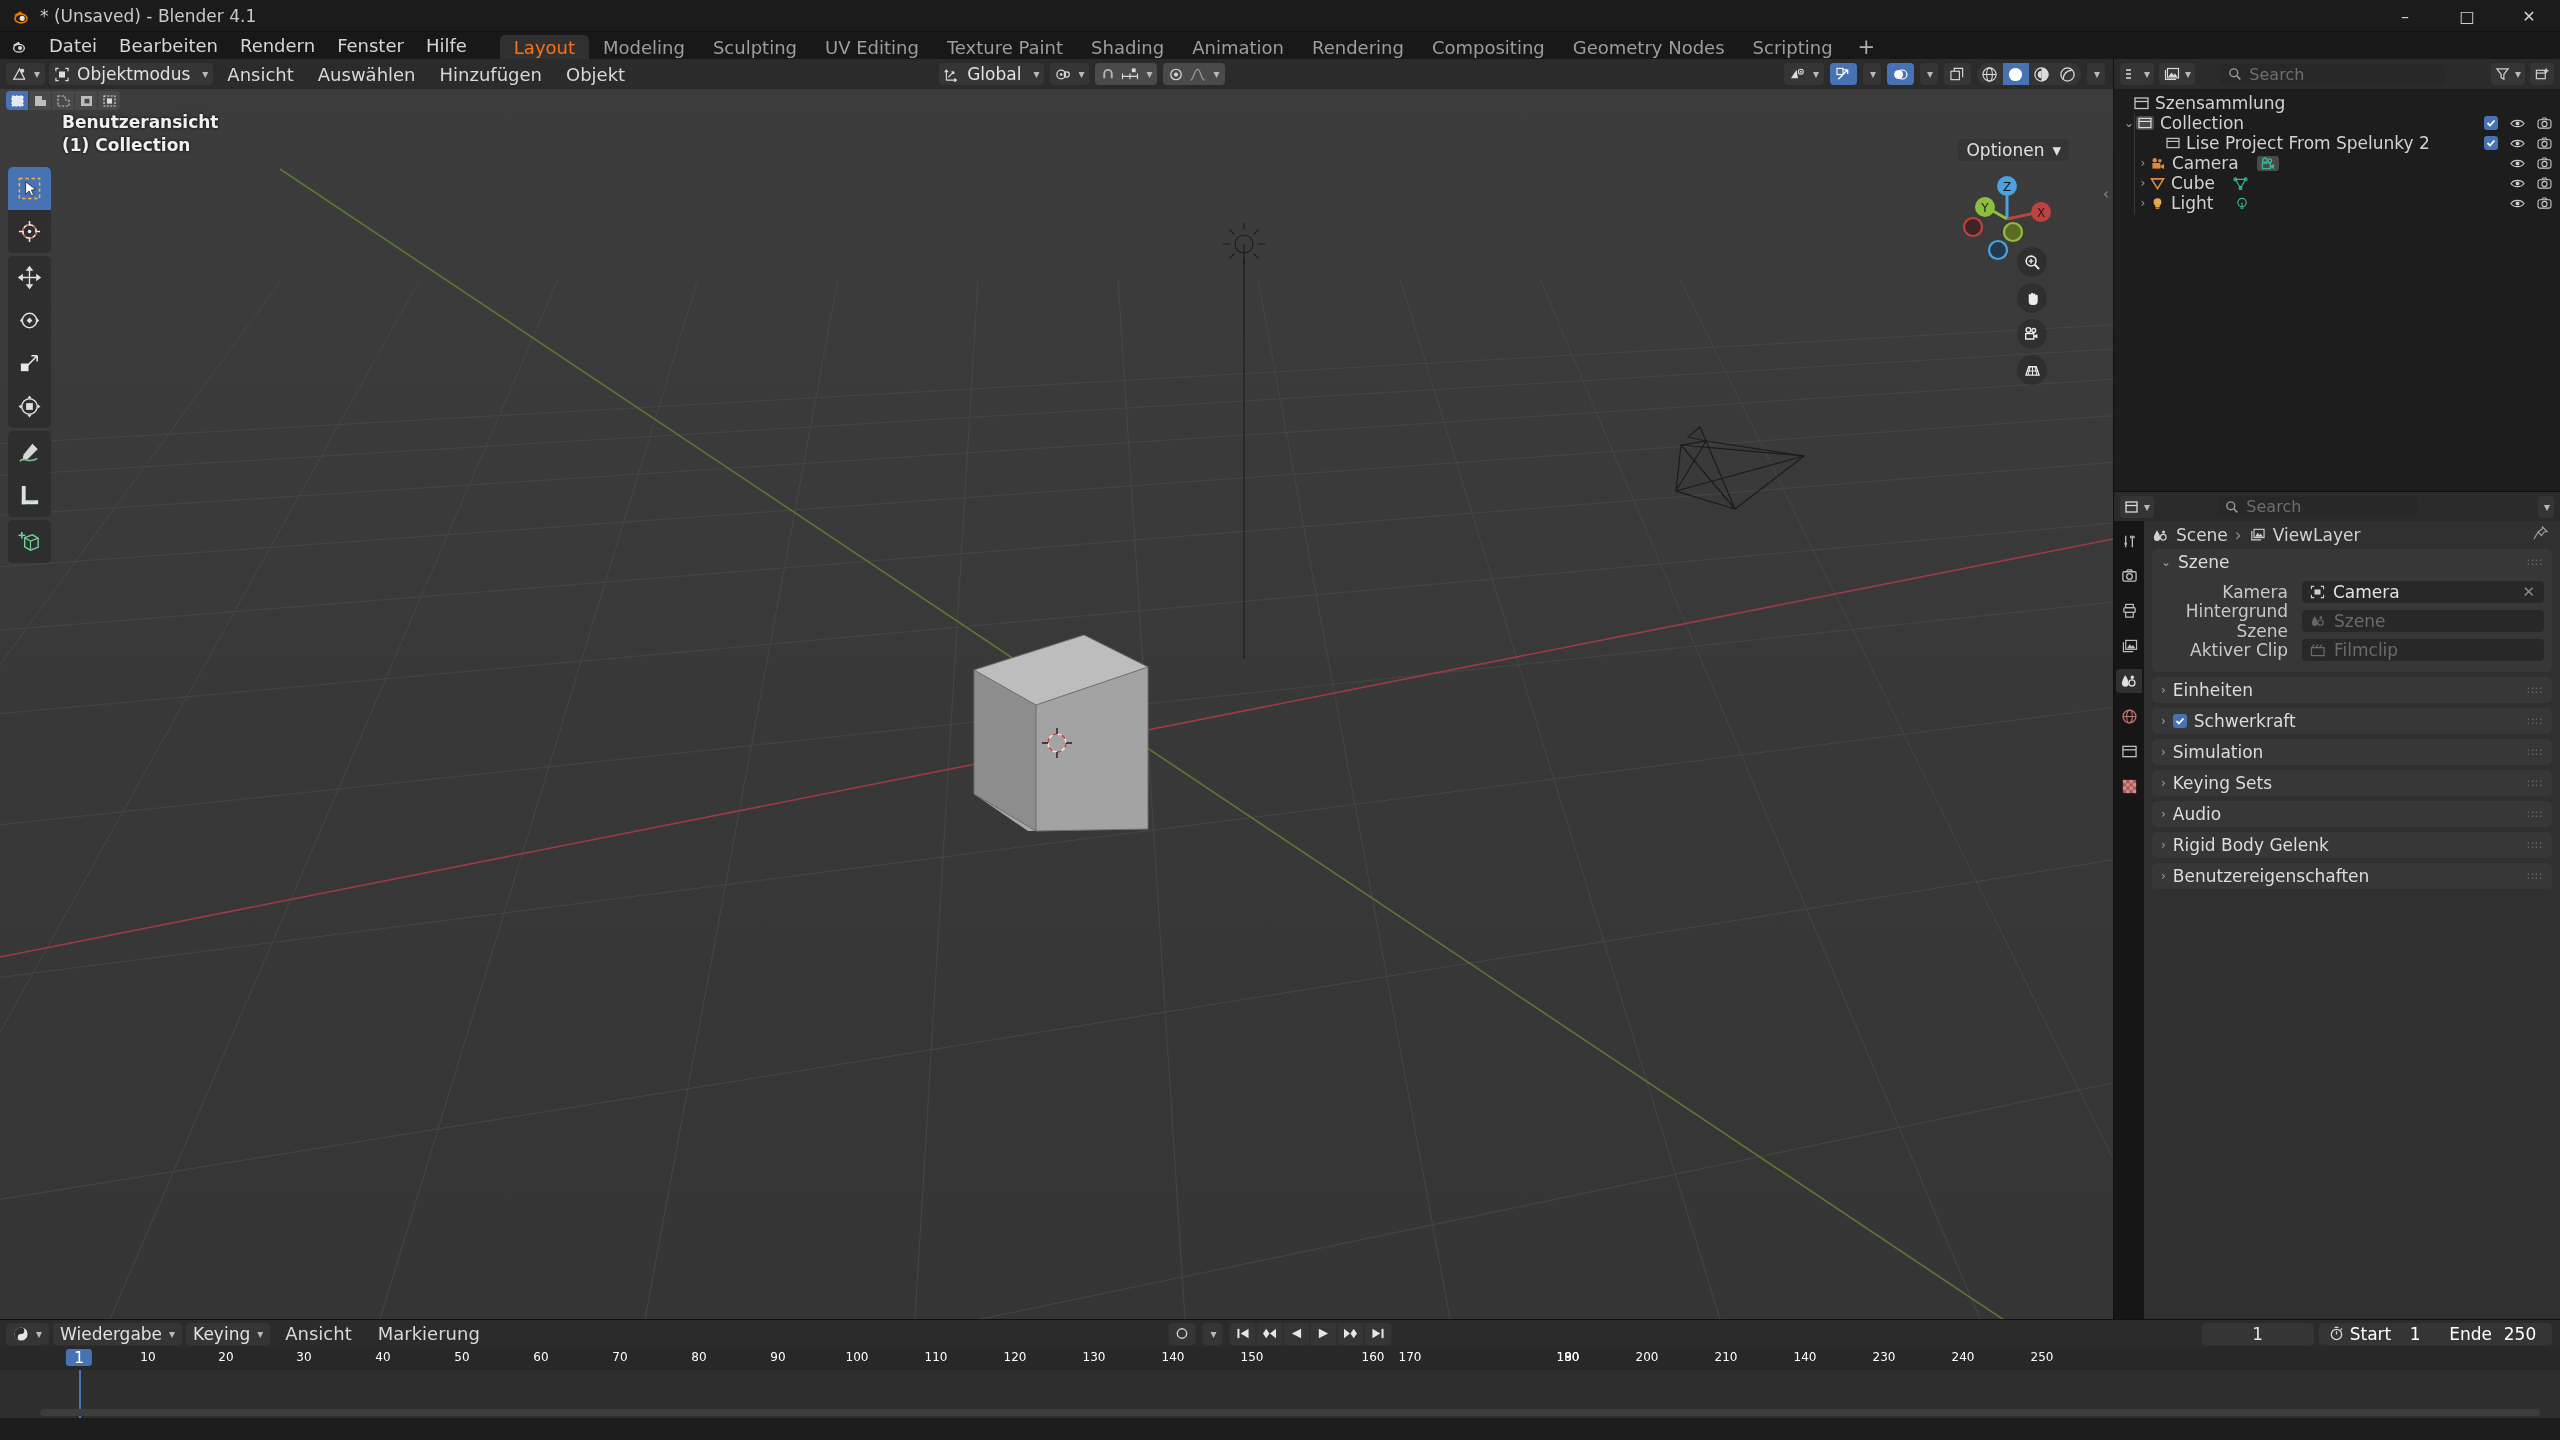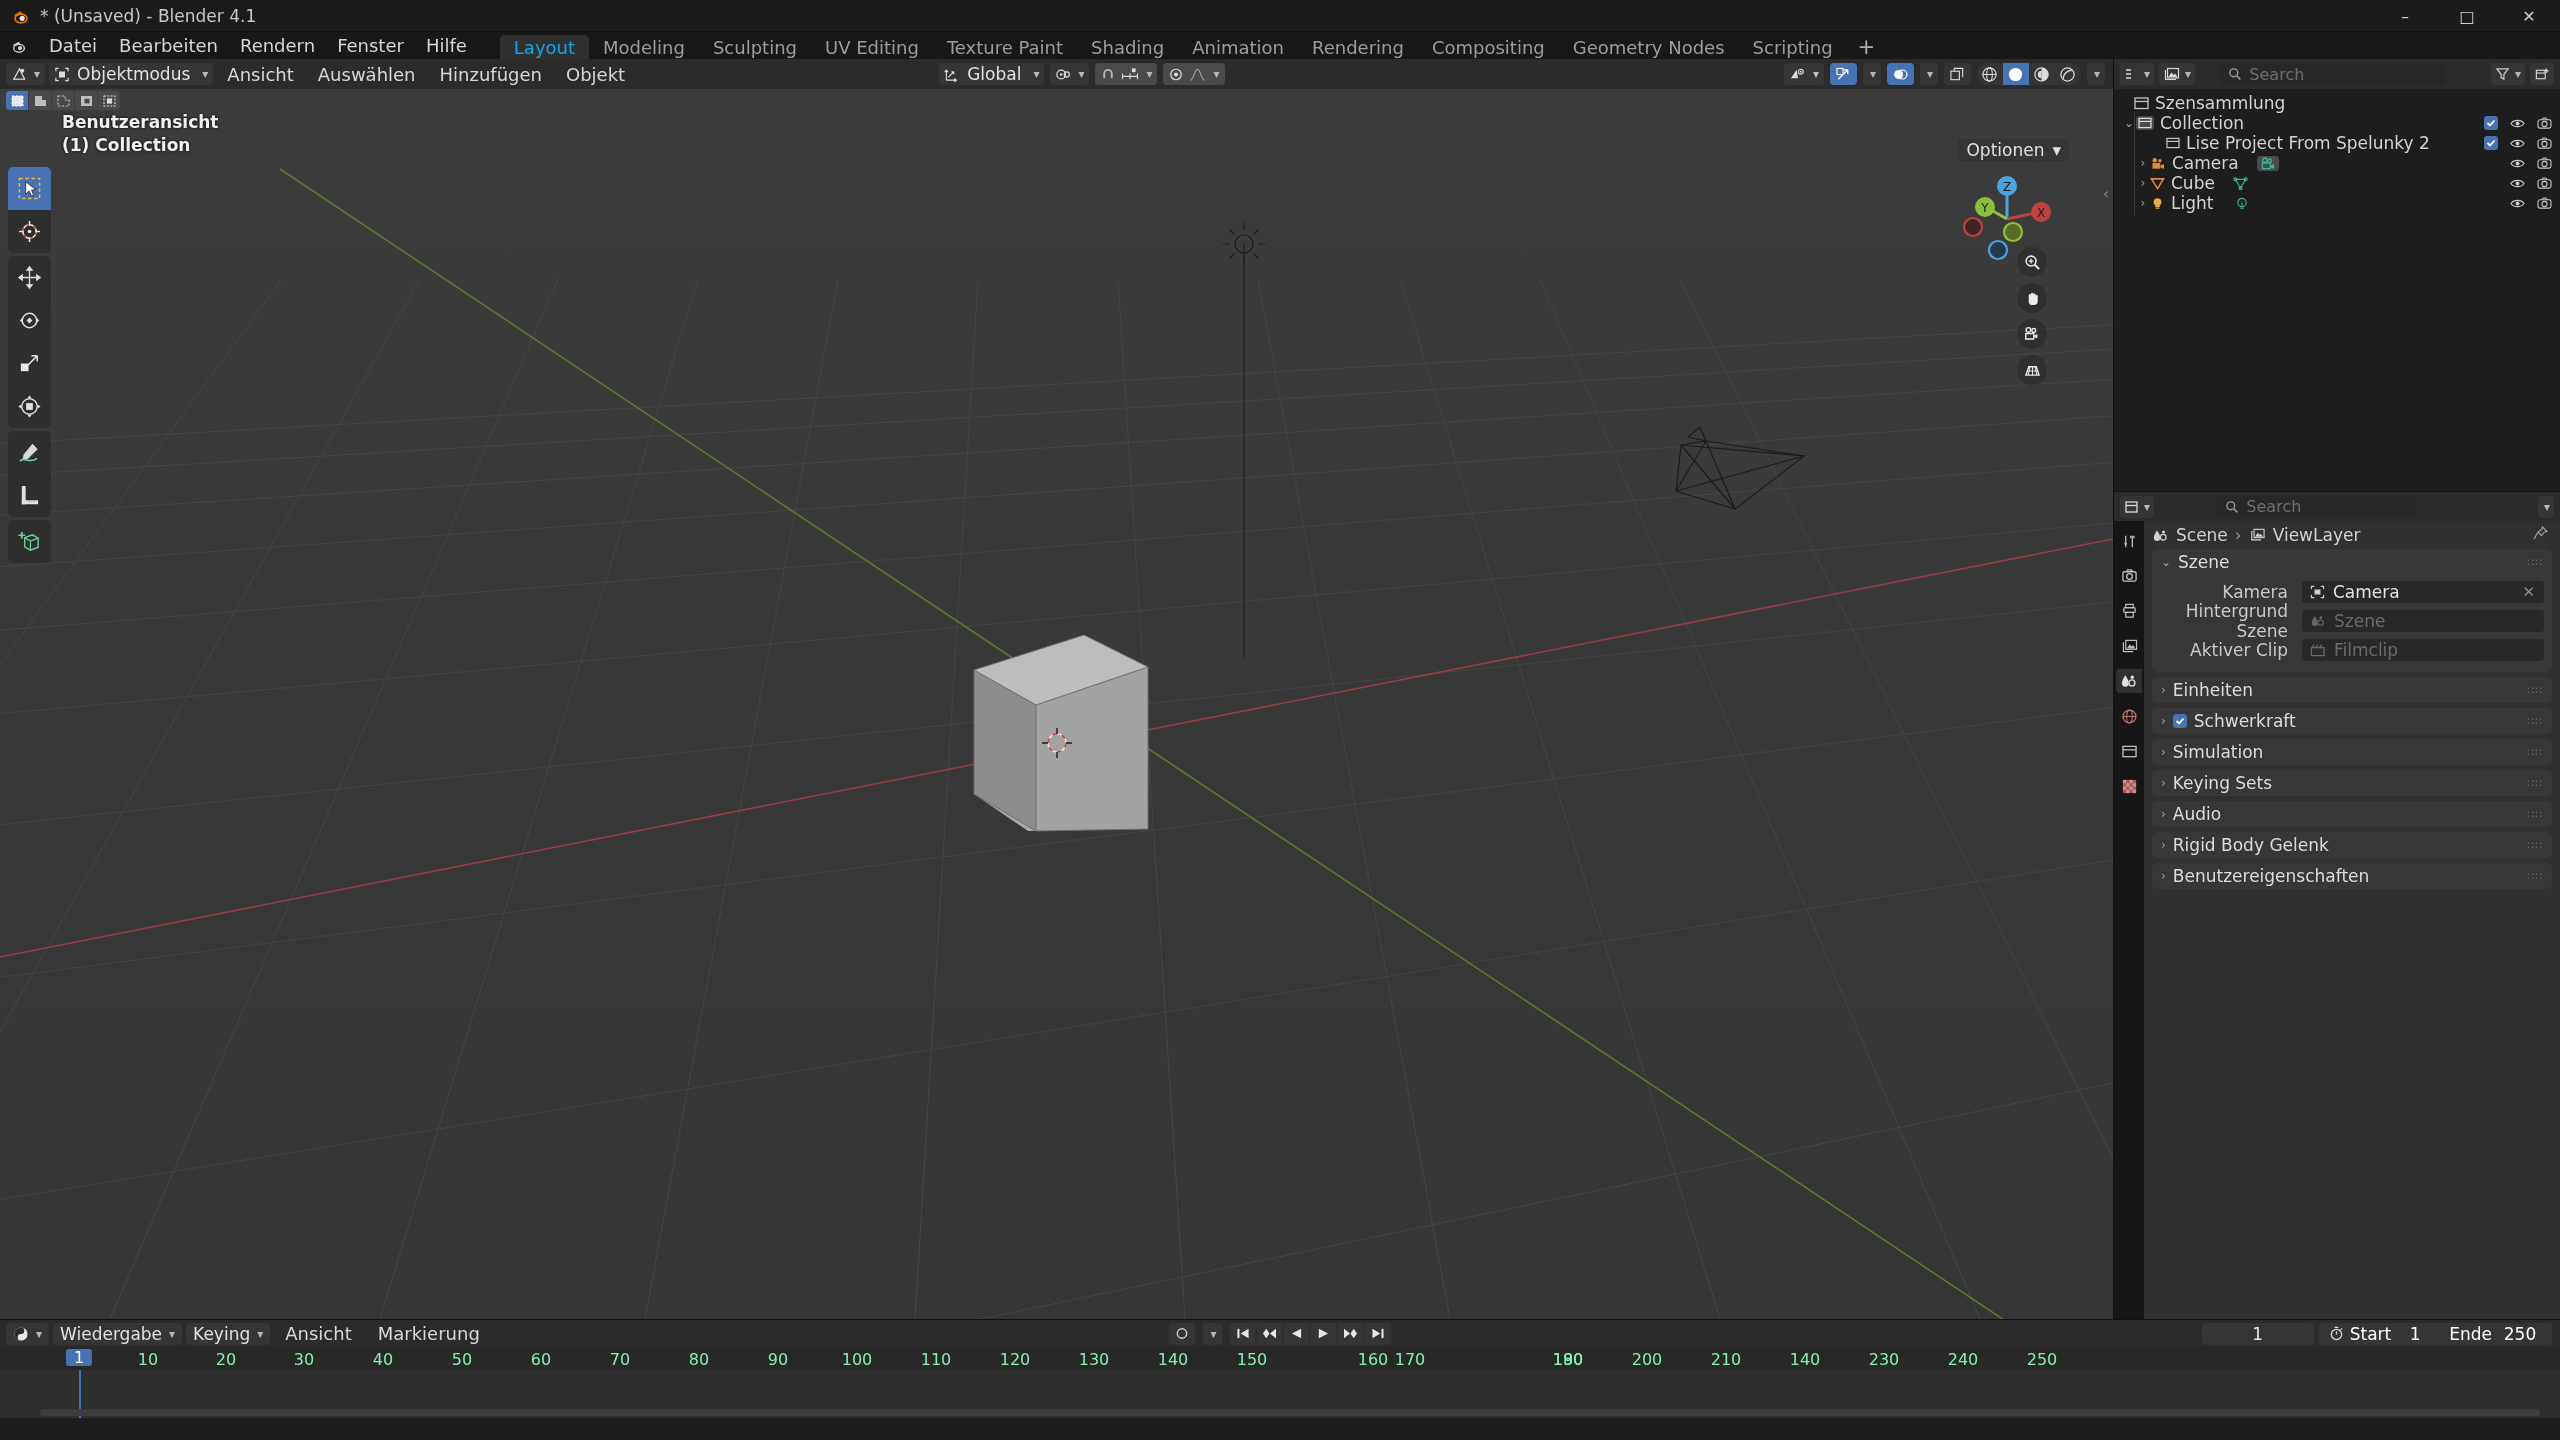--- a/index.html
+++ b/index.html
@@ -33,21 +33,21 @@
   .tb-logo{ width:38px; height:27px; display:flex; align-items:center; justify-content:center;}
   .menu-item{
     height:27px; padding:0 11px; display:flex; align-items:center;
     font-size:18px; color:#d6d6d6; white-space:nowrap;
   }
   .tabs{ display:flex; align-items:flex-end; margin-left:22px; height:27px; }
   .wtab{
     height:24px; padding:0 14px; display:flex; align-items:center;
     font-size:18px; color:#9d9d9d; border-radius:5px 5px 0 0; white-space:nowrap;
   }
-  .wtab.active{ background:#303030; color:#0ea5e9; }
+  .wtab.active{ background:#303030; color:#f97316; }
   .wtab.plus{ color:#b0b0b0; font-size:21px; padding:0 11px;}
 
   .topbar-right{
     position:absolute; right:0; top:32px; height:27px; display:flex; align-items:center;
     gap:6px; padding-right:8px;
   }
   .idblock{ display:flex; align-items:center; height:21px; background:#282828;
             border-radius:4px; overflow:hidden; }
   .idblock .ibtn{ display:flex; align-items:center; padding:0 4px; height:21px; background:#373737; }
   .idblock .iname{ padding:0 10px 0 8px; font-size:17px; color:#e0e0e0; background:#282828; height:21px;
@@ -180,21 +180,21 @@
               align-items:center; gap:7px; }
   .playgrp{ display:flex; background:#353535; border-radius:4px; overflow:hidden; height:22px; }
   .playgrp .pb{ width:27px; height:22px; display:flex; align-items:center; justify-content:center;
                 border-right:1px solid #2b2b2b;}
   .tl-right{ position:absolute; right:8px; display:flex; align-items:center; gap:5px; }
   .numfield{ height:22px; background:#353535; border-radius:4px; display:flex; align-items:center;
              justify-content:center; font-size:17px; color:#e5e5e5; padding:0 12px; }
   .rangefield{ height:22px; background:#353535; border-radius:4px; display:flex; align-items:center;
                gap:6px; padding:0 10px; font-size:17px; color:#ffffff;}
   .tl-ruler{ position:relative; height:23px; background:#282828; }
-  .tl-tick{ position:absolute; top:3px; font-size:16px; color:#86efac; transform:translateX(-50%); }
+  .tl-tick{ position:absolute; top:3px; font-size:12px; color:#ffffff; transform:translateX(-50%); }
   .tl-cur{ position:absolute; top:2px; height:17px; background:#4772b3; border-radius:3px;
            display:flex; align-items:center; justify-content:center; color:#fff; font-size:16px;
            padding:0 8px; transform:translateX(-50%); }
   .tl-canvas{ position:relative; height:48px; background:#2e2e2e; }
   .tl-playhead{ position:absolute; top:0; bottom:0; width:2px; background:#4772b3; }
   .tl-scroll{ position:absolute; left:40px; right:20px; bottom:2px; height:7px;
               background:#3d3d3d; border-radius:4px;}
 
   
   .statusbar{ position:absolute; left:0; top:1417px; width:2560px; height:23px; background:#1b1b1b;

